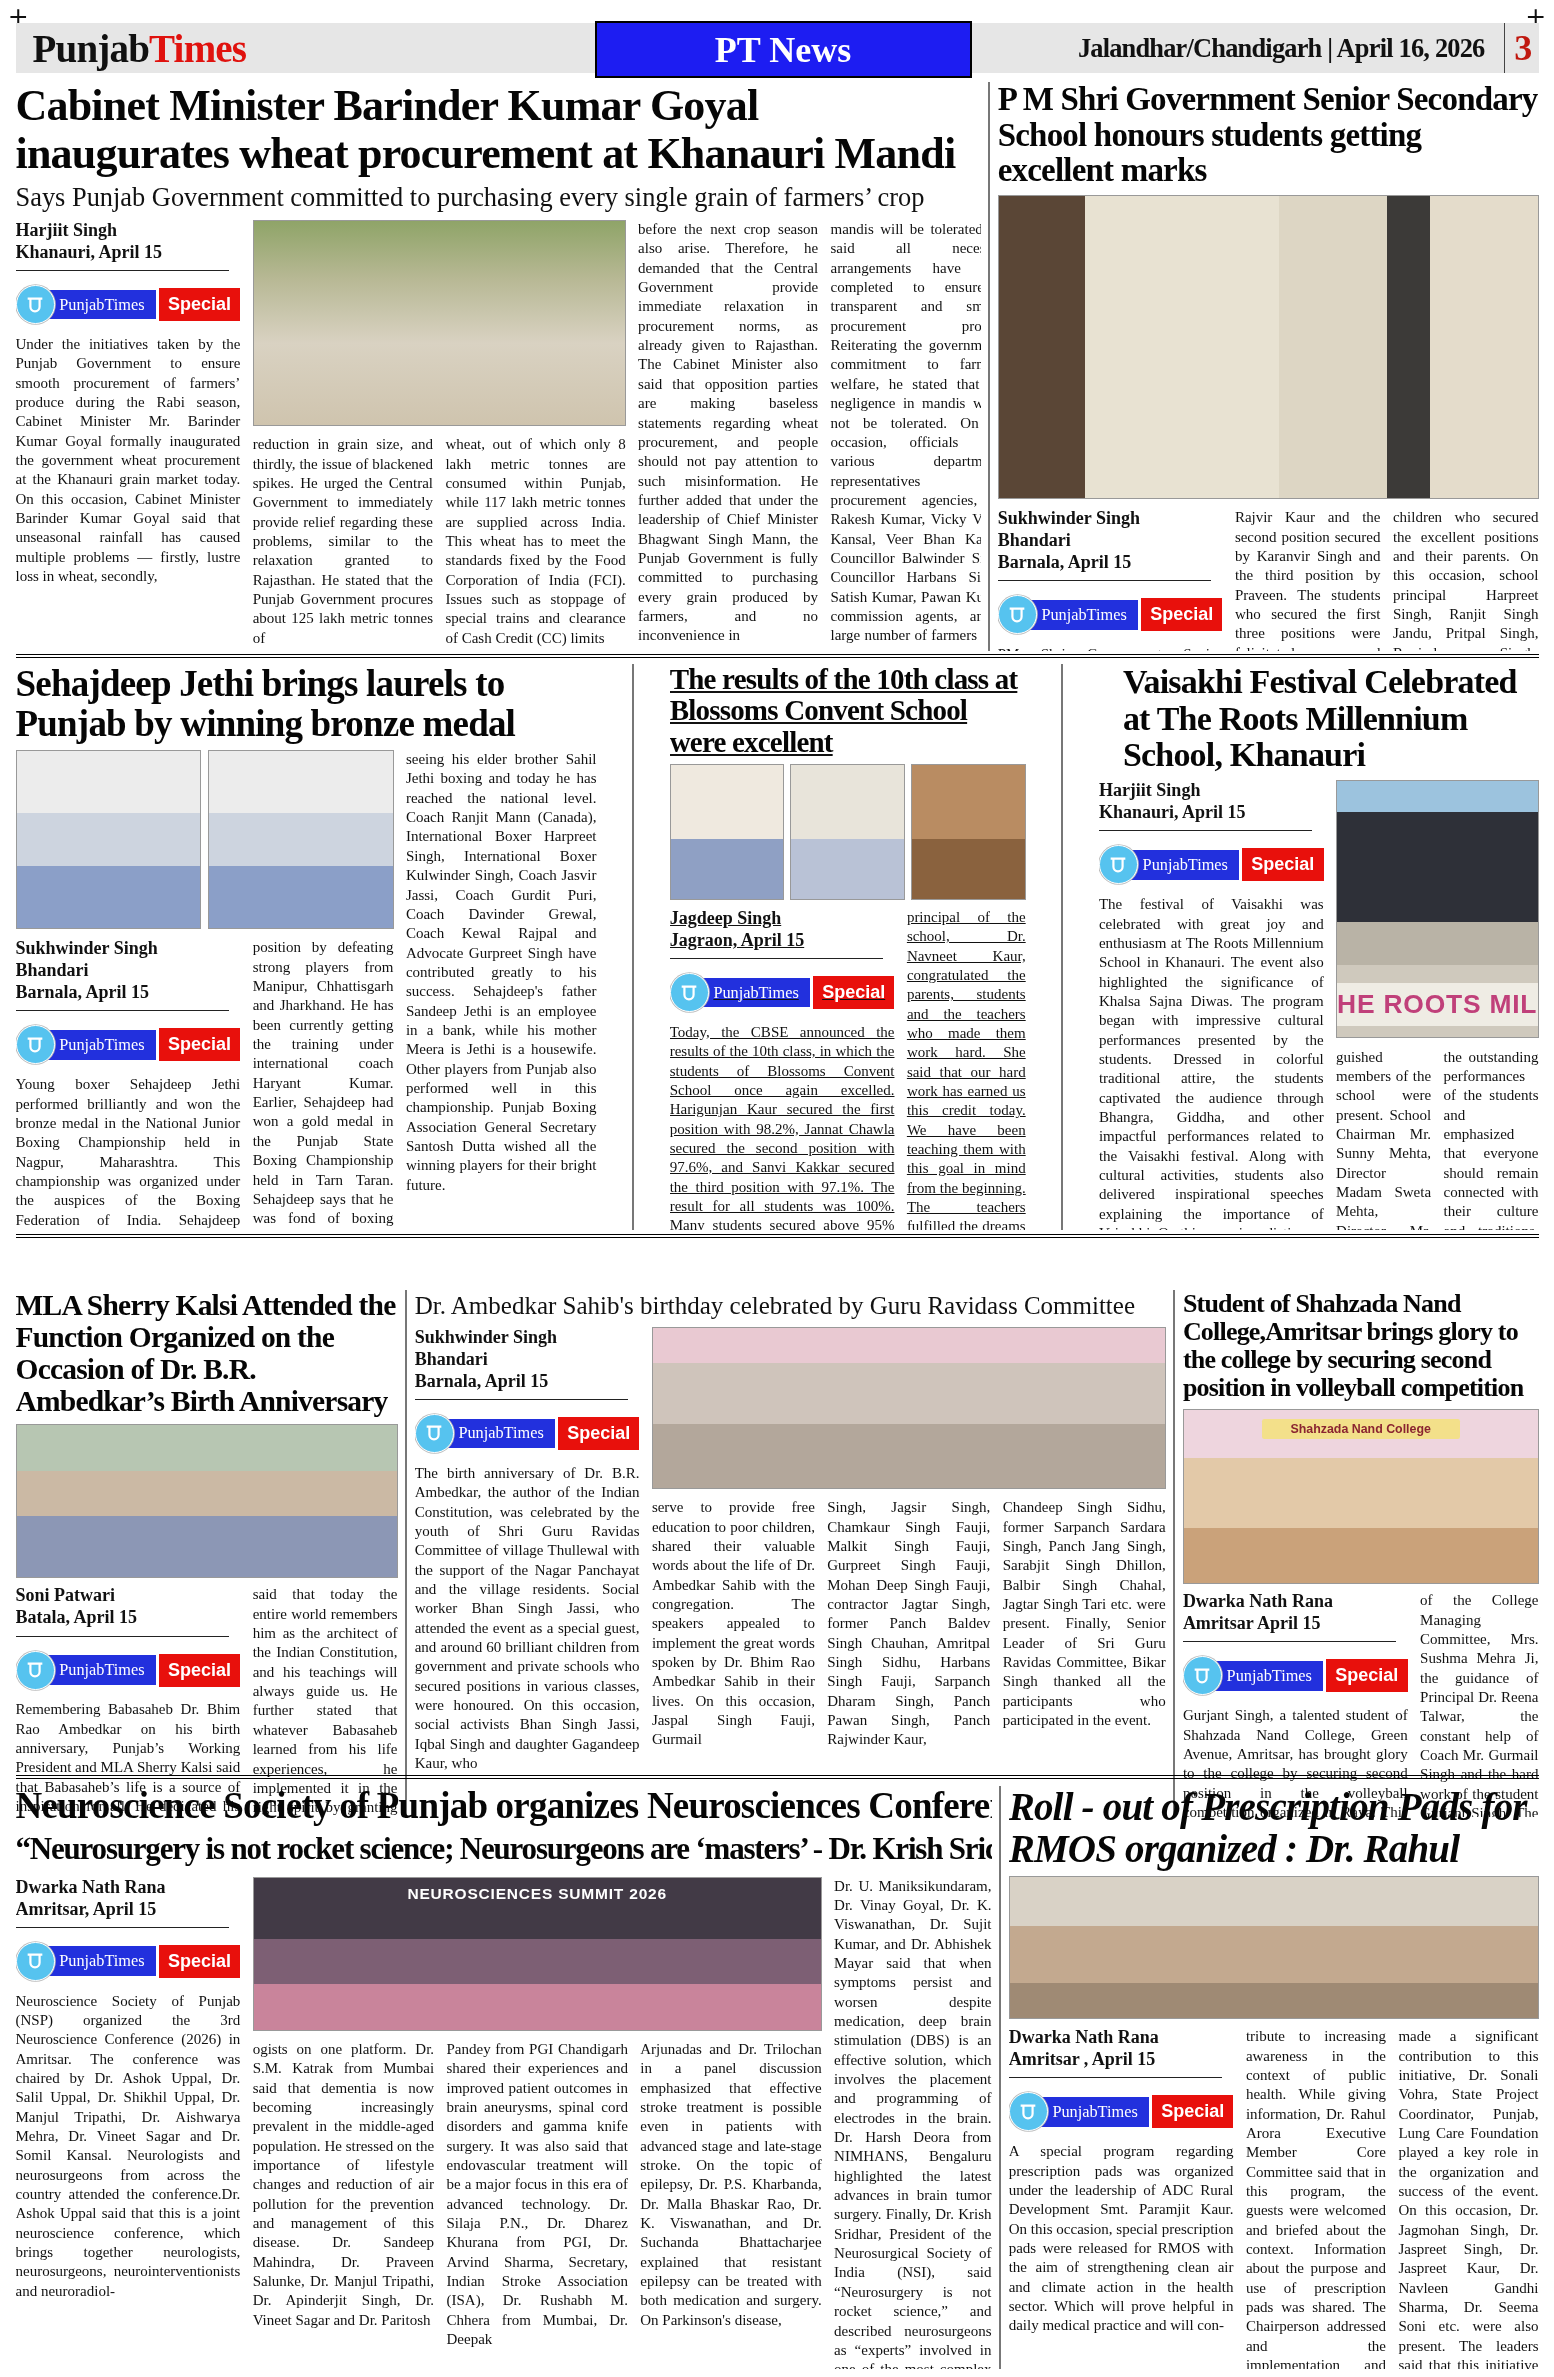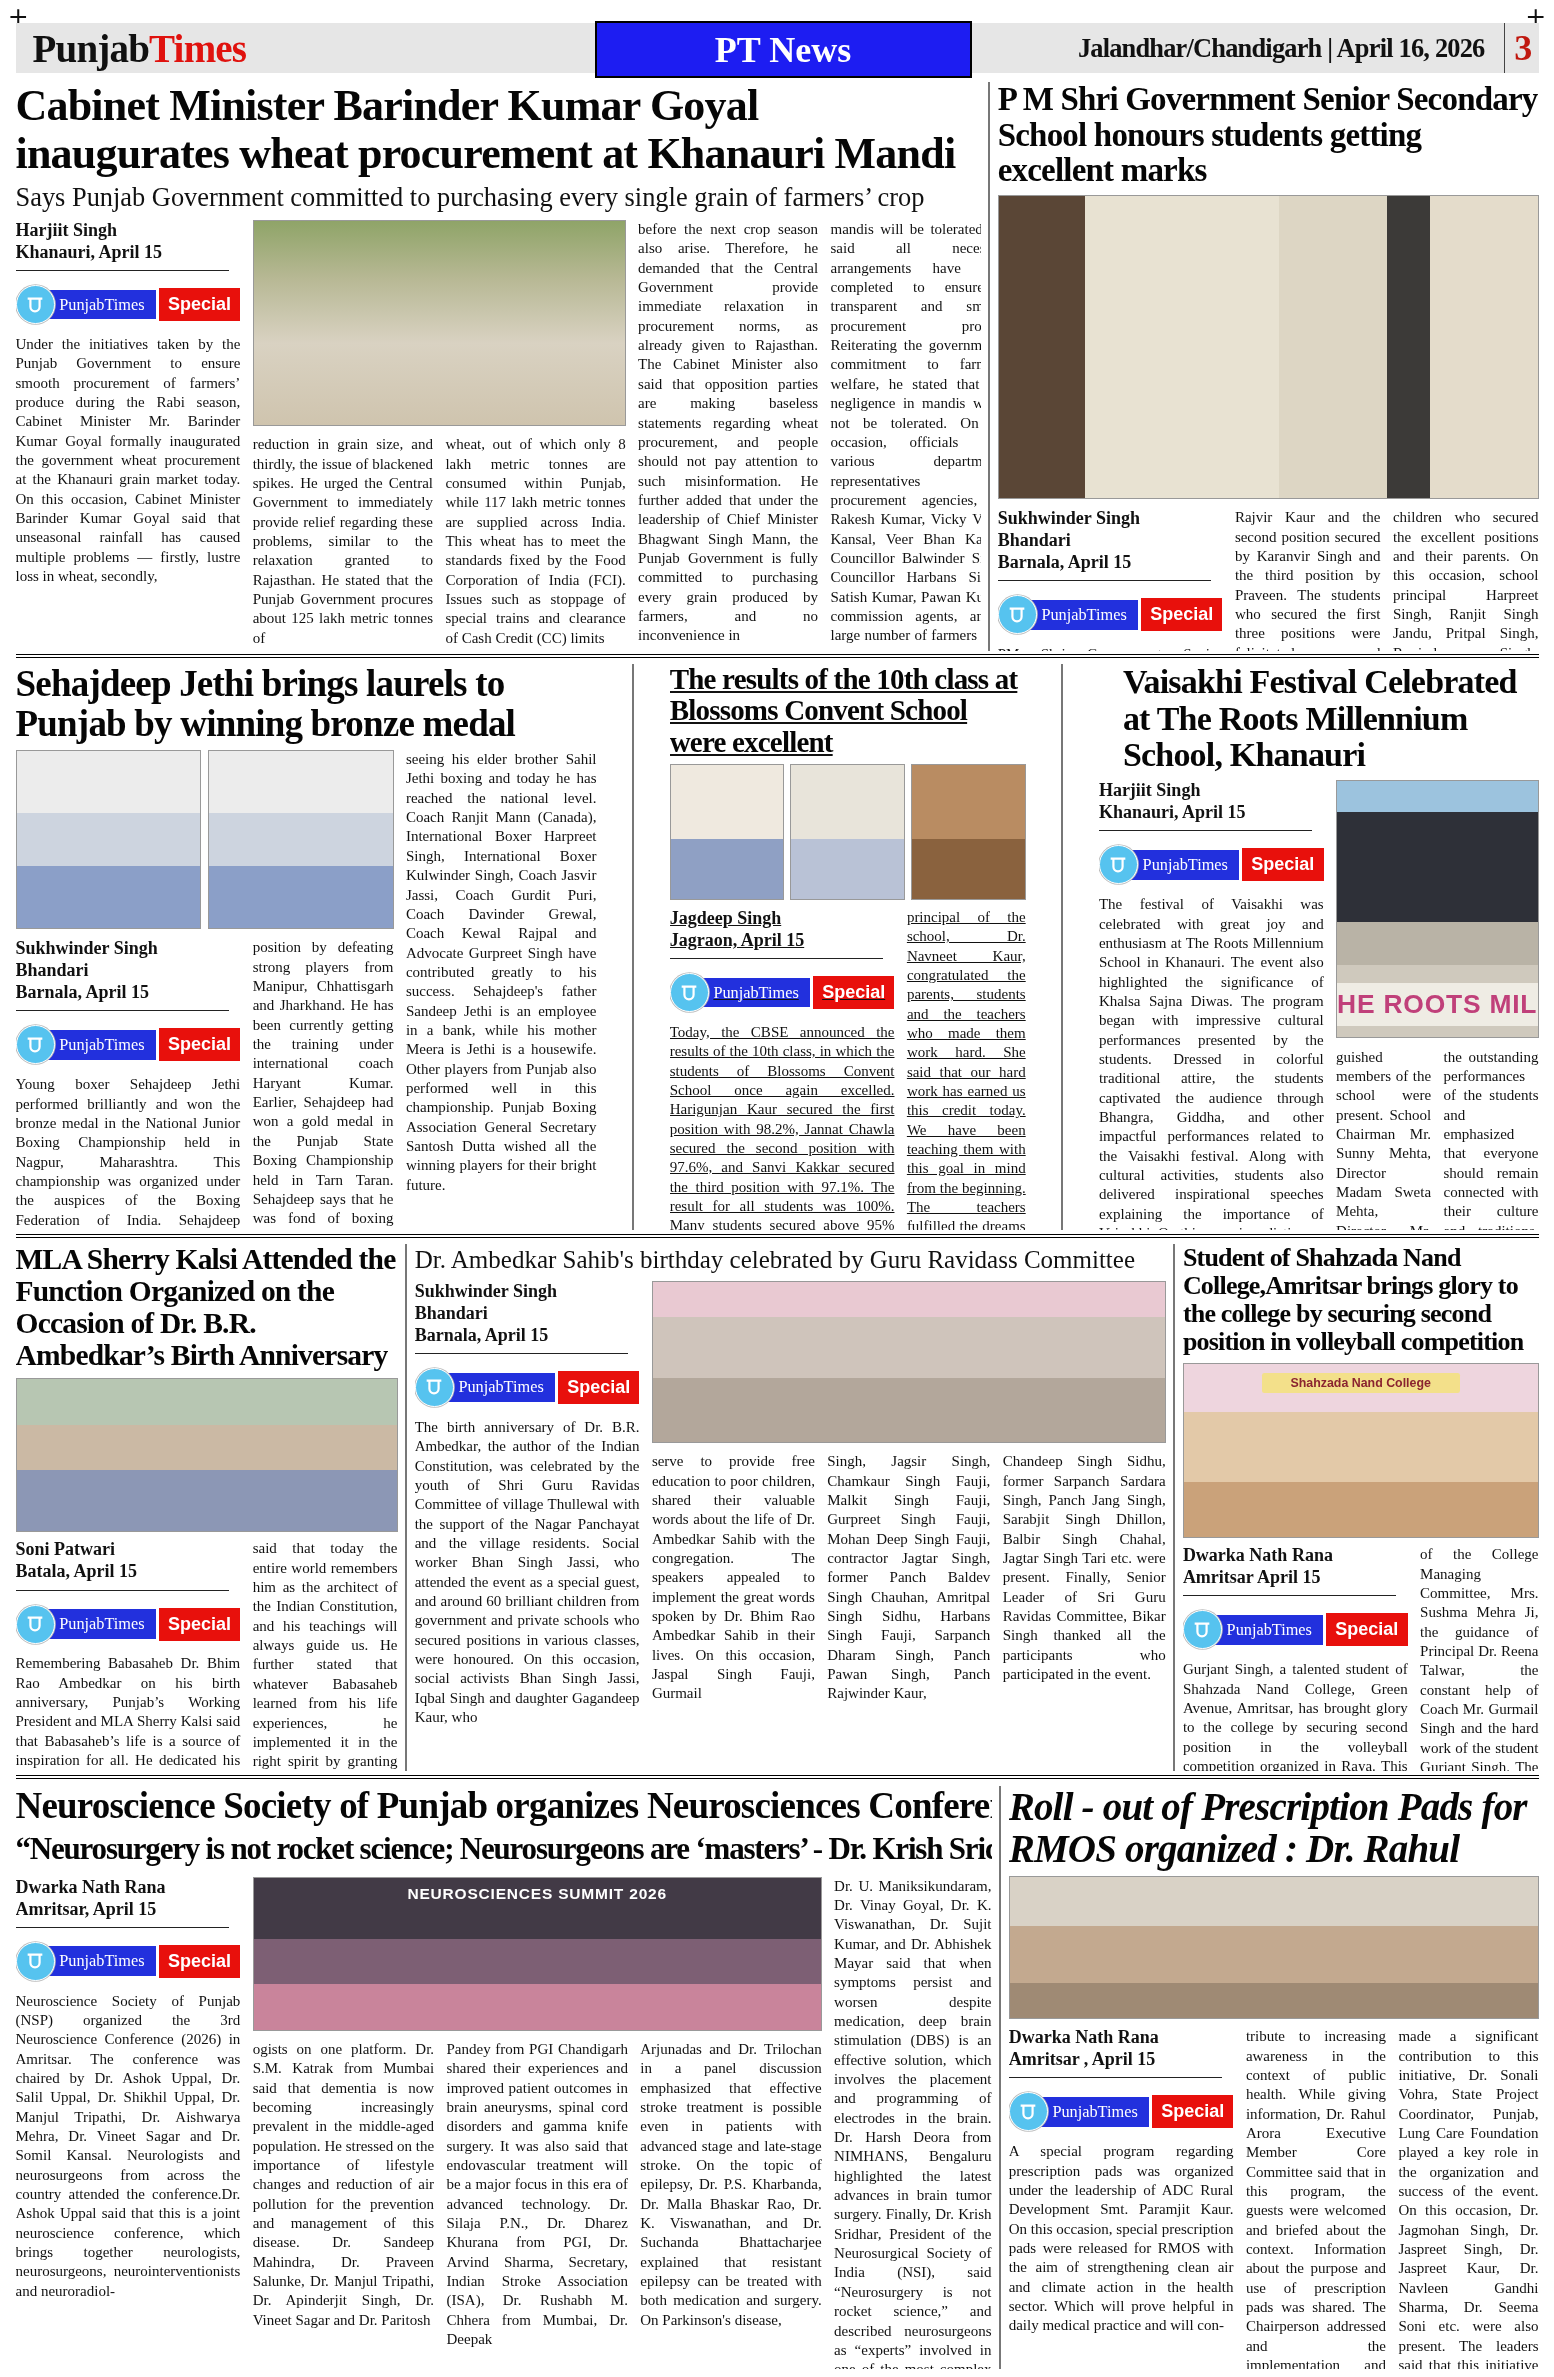--- a/index.html
+++ b/index.html
@@ -215,21 +215,21 @@
             <p class="txt" style="flex:1;">guished members of the school were present. School Chairman Mr. Sunny Mehta, Director Madam Sweta Mehta, Director Mr. Sanjeev Singla, and Madam Rekha Singla appreciated the efforts of the students and teachers and extended their congratulations to everyone. School Principal Dr. Ramandeep Kaur praised</p>
             <p class="txt" style="flex:1;">the outstanding performances of the students and emphasized that everyone should remain connected with their culture and traditions. The celebration concluded on a joyful note, providing students with greater awareness and knowledge about Vaisakhi and Khalsa Sajna Diwas.</p>
           </div>
         </div>
       </div>
     </div>
   </div>
 
   <div class="hr2" style="top:1234px;"></div>
 
-  <div class="row" style="top:1244px;height:527px;">
+  <div class="row" style="top:1290px;height:527px;">
     <div class="art" style="flex:0 0 382px;">
       <div class="hl" style="font-size:29.5px;">MLA Sherry Kalsi Attended the Function Organized on the Occasion of Dr. B.R. Ambedkar’s Birth Anniversary</div>
       <div class="photo p6" style="height:152px;margin-bottom:7.8px;"></div>
       <div style="display:flex;gap:12.4px;">
         <div class="col" style="flex:1;">
           <div class="byline">
             <div>Soni Patwari</div>
             <div>Batala, April 15</div>
           </div>
           <div class="badge">

